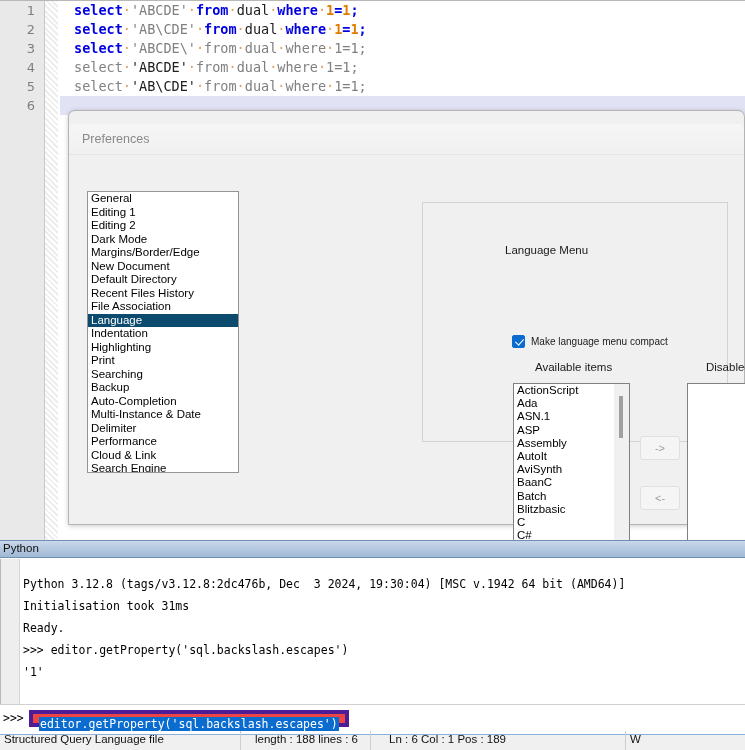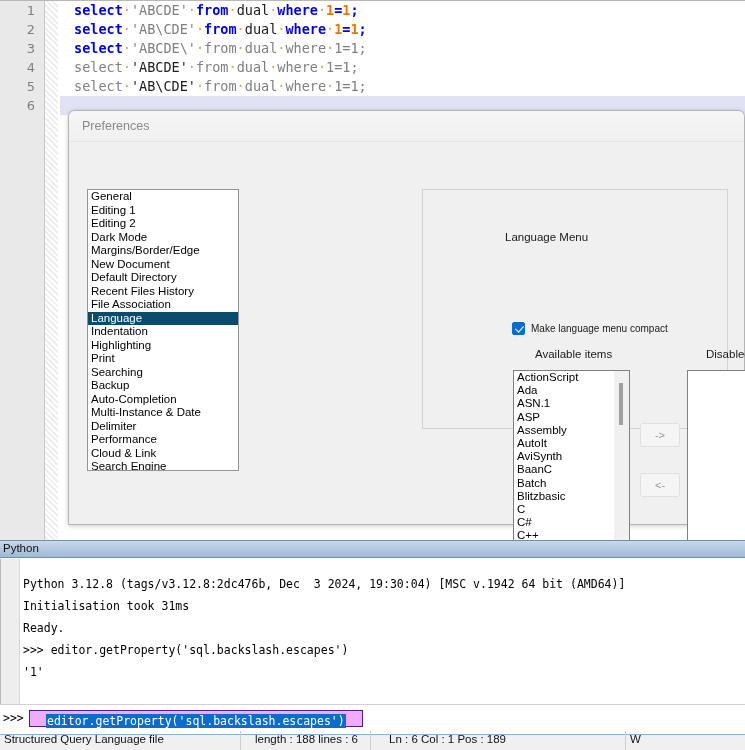--- a/index.html
+++ b/index.html
@@ -64,30 +64,30 @@
     border-top-left-radius: 7px;
     border-top-right-radius: 7px;
     box-shadow: 0 1px 5px rgba(0,0,0,0.20);
     box-sizing: border-box;
   }
   #prefs-titlebar {
     height: 30px;
     background: linear-gradient(#f6f6f6,#f0f0f0);
     border-bottom: 1px solid #e4e4e4;
     border-top-left-radius: 6px; border-top-right-radius: 6px;
-    display: flex; align-items: center;
+    display: flex; align-items: center; margin-top: 13px;
   }
   #prefs-title {
     margin-left: 13px; font-size: 12.5px; color: #8a8a8a;
     font-family: "Liberation Sans", sans-serif;
   }
   #prefs-body { position: relative; height: 384px; }
 
   #cat-list {
-    position: absolute; left: 18px; top: 47px; width: 152px; height: 282px;
+    position: absolute; left: 18px; top: 36px; width: 152px; height: 282px;
     background: #ffffff; border: 1px solid #949494;
     box-sizing: border-box; overflow: hidden;
   }
   .cat-item {
     height: 13.5px; line-height: 13.5px;
     padding-left: 3px; font-size: 11.5px; color: #000000;
     font-family: "Liberation Sans", sans-serif;
     white-space: nowrap;
   }
   .cat-item.sel { background: #0c4a6e; color: #ffffff; }
@@ -200,22 +200,22 @@
     position: absolute; left: 0; top: 164px; width: 745px; height: 26px;
     background: #ffffff; display: flex; align-items: center;
     border-top: 1px solid #d0d0d0;
   }
   #py-prompt {
     margin-left: 3px; width: 26px;
     font-family: "DejaVu Sans Mono", monospace; font-size: 11.5px; color: #000;
   }
   #py-input {
     height: 17px; line-height: 17px;
-    border: 1px solid #4c1d95; background: #f0abfc;
-    padding: 0 16px; box-sizing: border-box;
+    border: 4px solid #4c1d95; background: #ef4444;
+    padding: 0 6px; box-sizing: border-box;
   }
   #py-input-text {
     background: #0a6ccf; color: #ffffff;
     font-family: "DejaVu Sans Mono", monospace; font-size: 11.5px;
     padding: 0 1px; white-space: pre;
   }
 
   
   #statusbar {
     position: absolute; left: 0; top: 734px; width: 745px; height: 16px;

